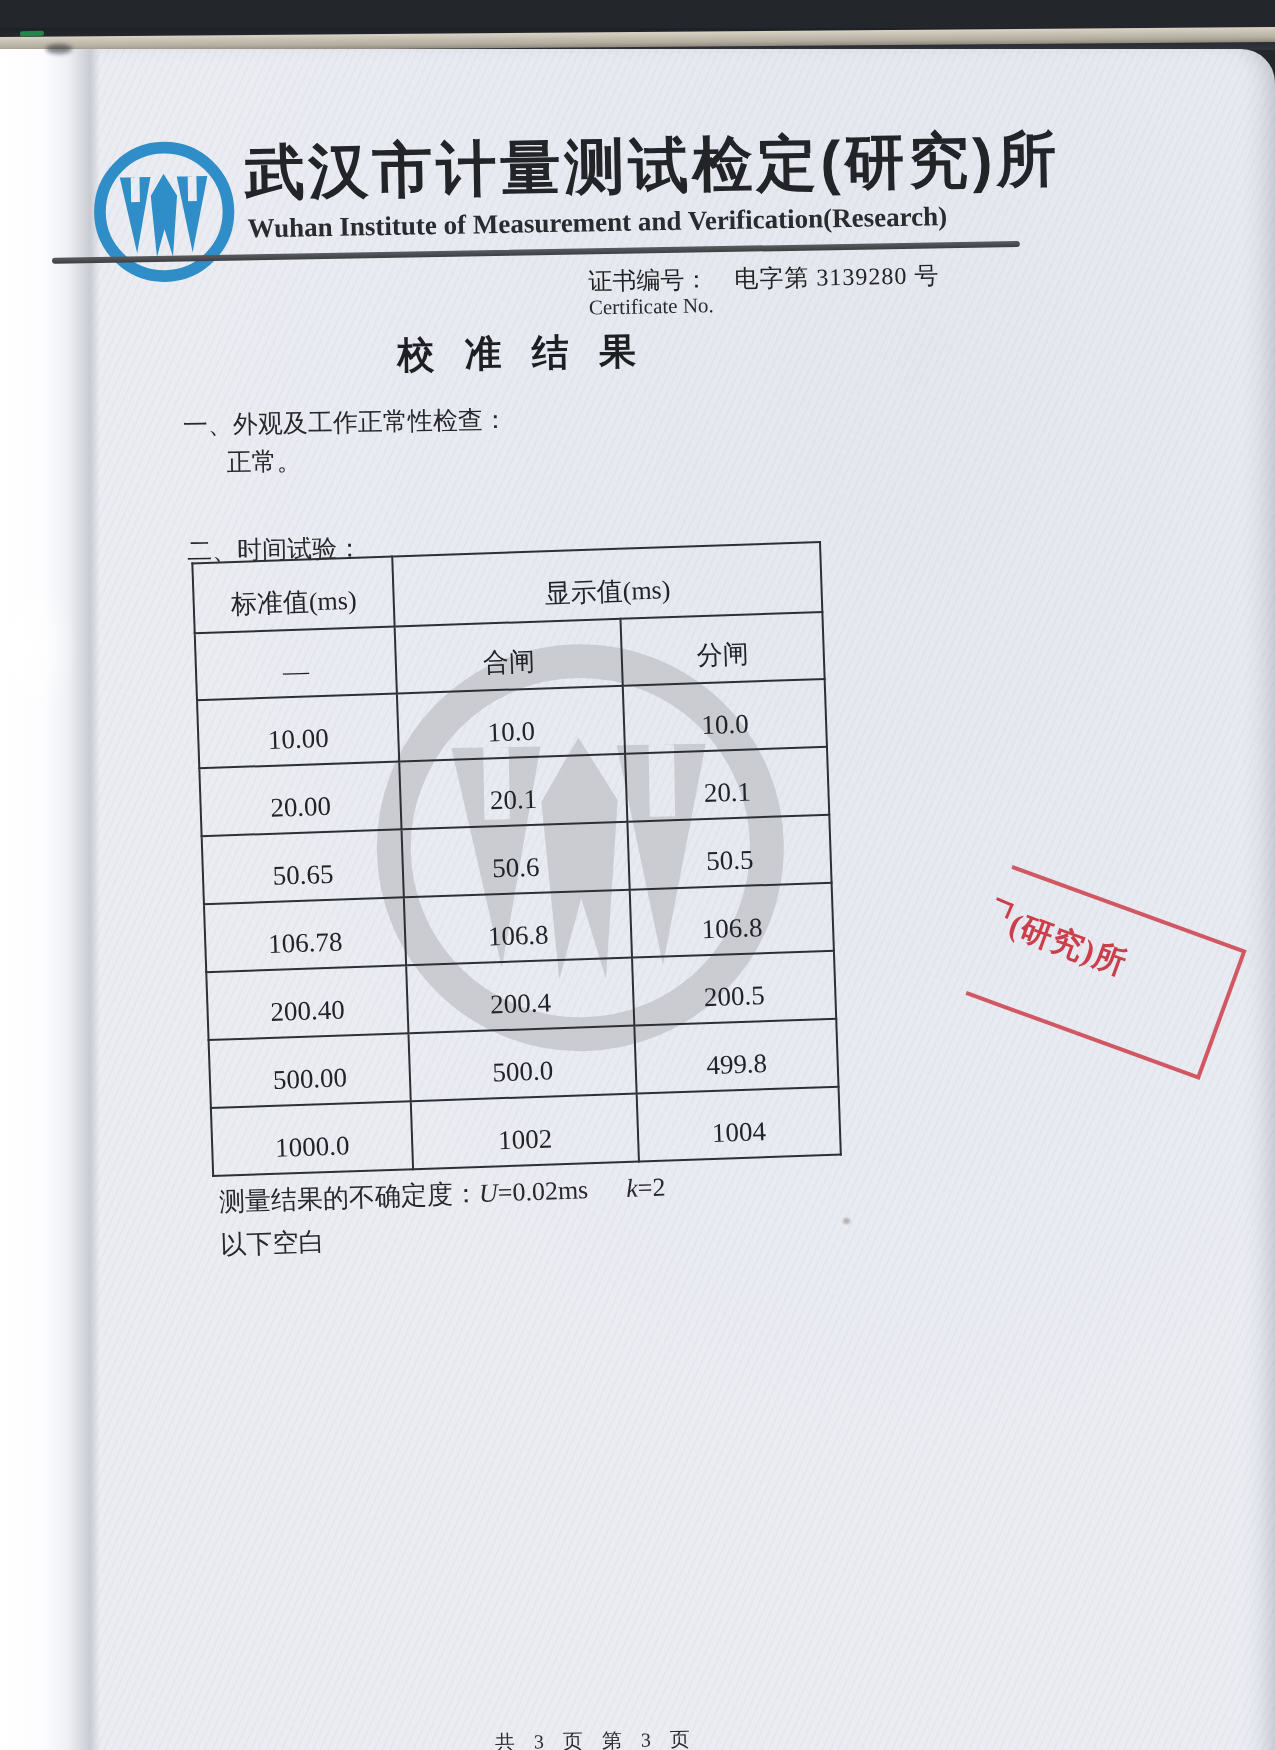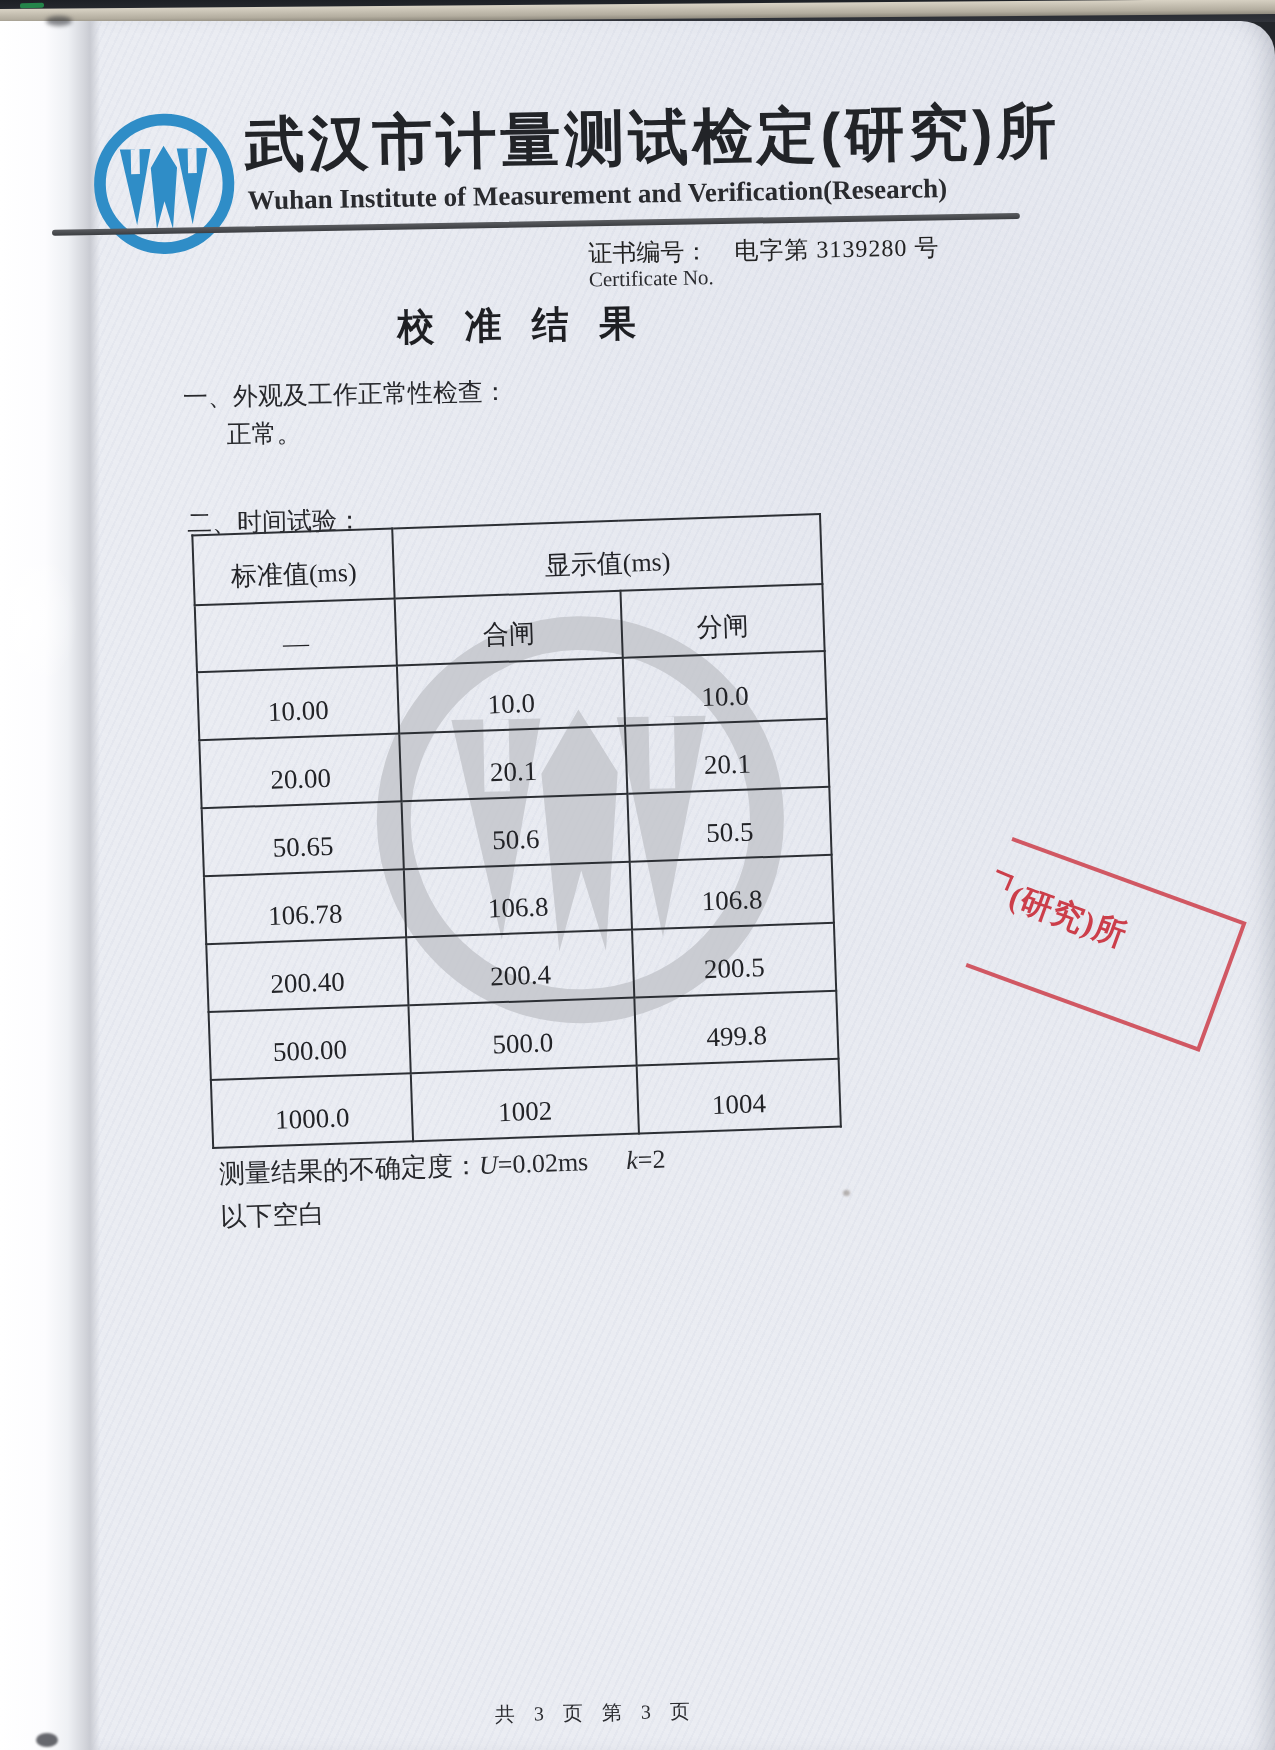--- a/index.html
+++ b/index.html
@@ -5,21 +5,21 @@
   :root{
     --logo-blue:#2f8dc7;
     --stamp-red:#cc3e4a;
     --watermark-gray:#c3c5cb;
     --paper:#eaecf2;
     --ink:#26272b;
   }
   html,body{margin:0;padding:0;}
   body{width:1275px;height:1750px;overflow:hidden;background:#23262b;
        font-family:"Liberation Serif", serif;color:var(--ink);}
-  #root{position:relative;width:1275px;height:1482px;}
+  #root{position:relative;width:1275px;height:1482px;margin-top:28px;}
 
   
   .top-band{position:absolute;left:0;top:0;width:1275px;height:22px;
     background:linear-gradient(to bottom,#1d2025,#31343b);z-index:0;}
   .green-mark{position:absolute;height:5px;border-radius:2px;background:rgba(36,150,80,.85);z-index:1;}
   .gm1{left:20px;top:3px;width:24px;transform:rotate(-2deg);}
   .gm2{left:972px;top:2px;width:20px;}
   .edge-strip{position:absolute;left:0;top:9px;width:1280px;height:15px;z-index:1;
     background:linear-gradient(to bottom,#d9d3c5,#b3ad9f 70%,#8f8a7e);
     transform:rotate(-0.45deg);transform-origin:left center;}

